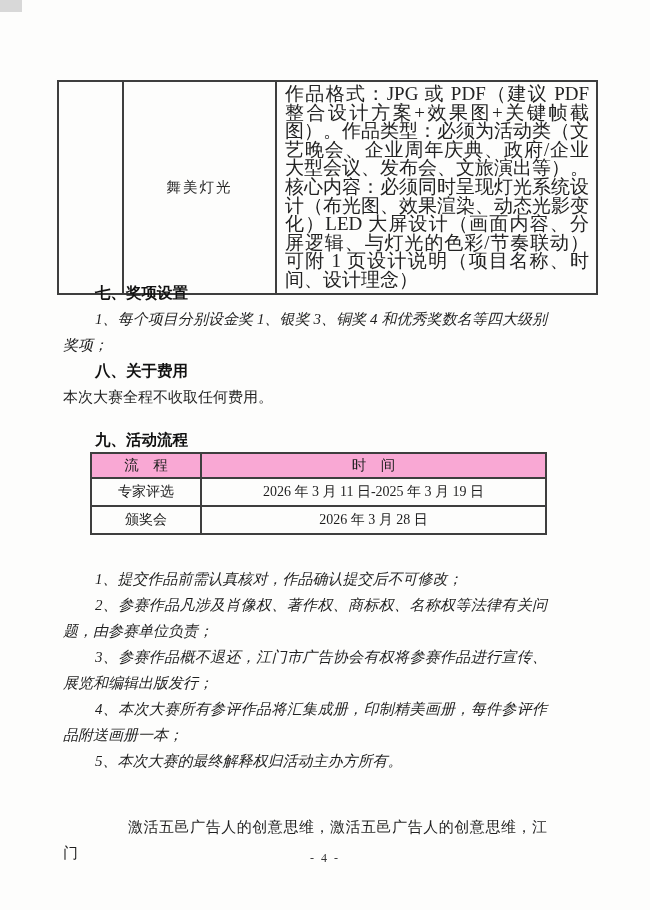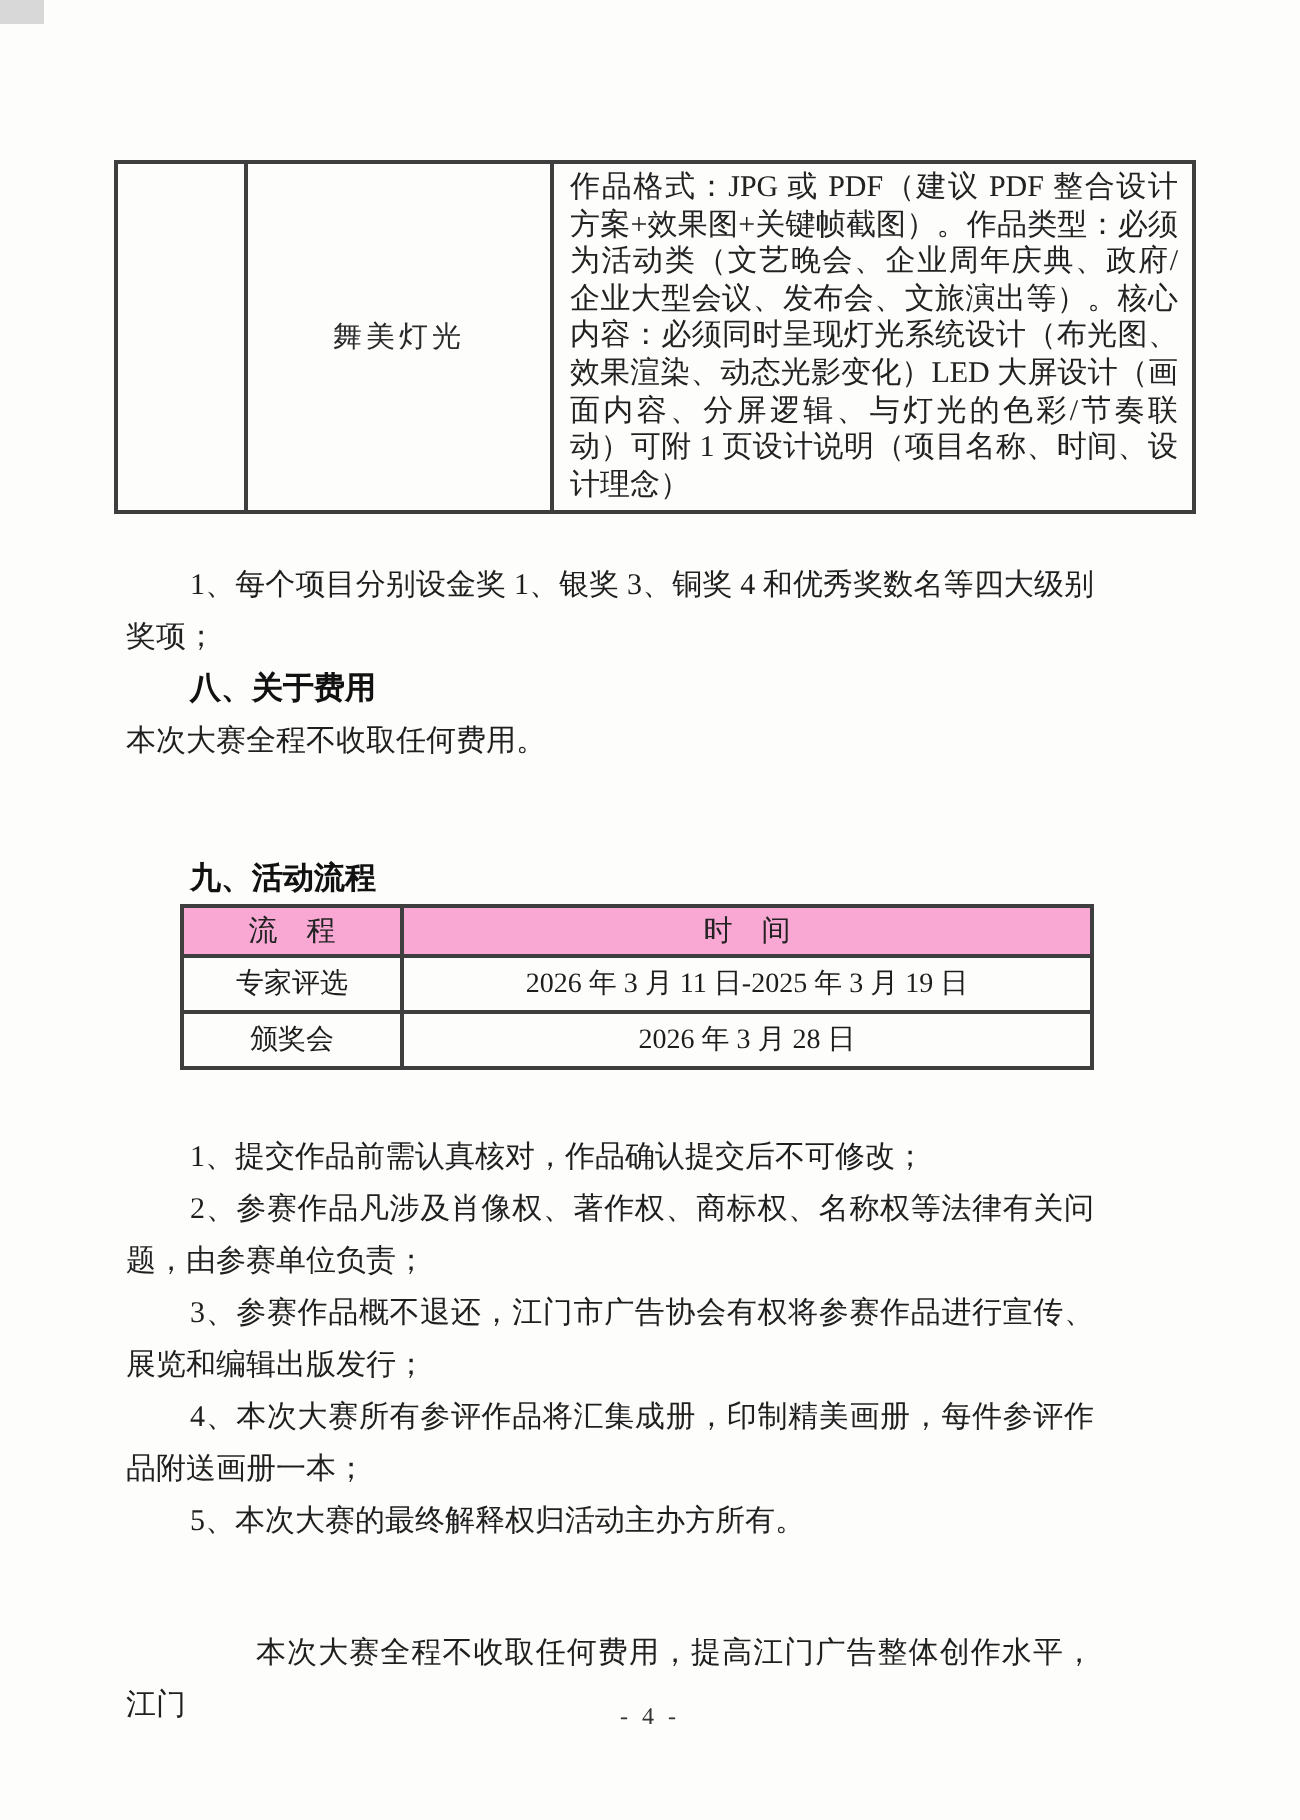--- a/index.html
+++ b/index.html
@@ -38,21 +38,21 @@
     width: 153px;
     text-align: center;
     font-size: 14.5px;
     letter-spacing: 2px;
     color: #2a2a2a;
     margin-top: 39px;
   }
   .t-top .c3 {
     height: 149px;
     padding: 3px 7px 3px 8px;
-    font-size: 15px;
+    font-size: 19px;
     line-height: 18.6px;
     text-align: justify;
     color: #222;
   }
 
   
   .tblock {
     position: absolute;
     left: 63px;
     width: 484px;
@@ -61,21 +61,21 @@
     text-align: justify;
   }
   .heading {
     font-family: "Liberation Sans", "DejaVu Sans", sans-serif;
     font-weight: bold;
     font-size: 15.5px;
     margin-left: 32px;
     text-align: left;
     color: #111;
   }
-  p.item { text-indent: 32px; }
+  p.item { text-indent: 32px; font-style: italic; }
   p.plain { text-indent: 0; }
   .blockA { top: 280px; }
   .blockB { top: 427px; }
   .blockD { top: 566px; }
   .closing {
     top: 814px;
     text-indent: 65px;
   }
 
   
@@ -123,20 +123,21 @@
     <tbody>
         <tr>
       <td class="c1"></td>
       <td class="c2">舞美灯光</td>
       <td class="c3">作品格式：JPG 或 PDF（建议 PDF 整合设计方案+效果图+关键帧截图）。作品类型：必须为活动类（文艺晚会、企业周年庆典、政府/企业大型会议、发布会、文旅演出等）。核心内容：必须同时呈现灯光系统设计（布光图、效果渲染、动态光影变化）LED 大屏设计（画面内容、分屏逻辑、与灯光的色彩/节奏联动）可附 1 页设计说明（项目名称、时间、设计理念）</td>
     </tr>
   </tbody>
     </table>
 
   <div class="tblock blockA">
+    <div class="heading">七、奖项设置</div>
     <p class="item">1、每个项目分别设金奖 1、银奖 3、铜奖 4 和优秀奖数名等四大级别奖项；</p>
     <div class="heading">八、关于费用</div>
     <p class="plain">本次大赛全程不收取任何费用。</p>
   </div>
 
   <div class="tblock blockB">
     <div class="heading">九、活动流程</div>
   </div>
 
   <table class="t-flow">
@@ -157,17 +158,17 @@
     </table>
 
   <div class="tblock blockD">
     <p class="item">1、提交作品前需认真核对，作品确认提交后不可修改；</p>
     <p class="item">2、参赛作品凡涉及肖像权、著作权、商标权、名称权等法律有关问题，由参赛单位负责；</p>
     <p class="item">3、参赛作品概不退还，江门市广告协会有权将参赛作品进行宣传、展览和编辑出版发行；</p>
     <p class="item">4、本次大赛所有参评作品将汇集成册，印制精美画册，每件参评作品附送画册一本；</p>
     <p class="item">5、本次大赛的最终解释权归活动主办方所有。</p>
   </div>
 
-  <p class="tblock closing">本次大赛全程不收取任何费用，提高江门广告整体创作水平，江门</p>
+  <p class="tblock closing">激活五邑广告人的创意思维，激活五邑广告人的创意思维，江门</p>
 
   <div class="pagenum">- 4 -</div>
 
 </div>
 
 </body></html>

